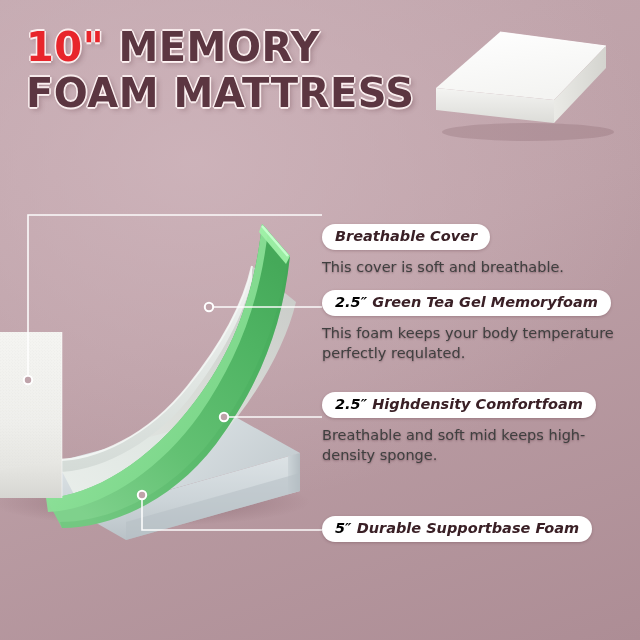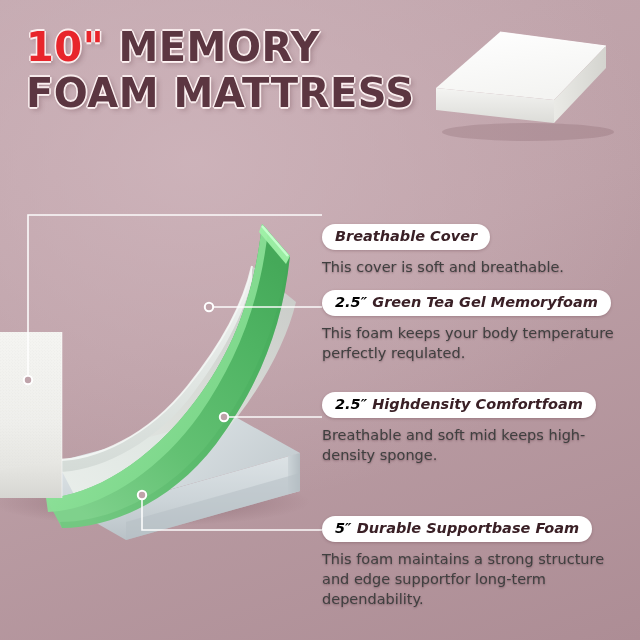--- a/index.html
+++ b/index.html
@@ -335,16 +335,15 @@
     <div class="callout-body">This foam keeps your body temperature perfectly requlated.</div>
   </div>
 
   <div class="callout" id="callout-comfort">
     <div class="callout-pill"><span class="pill-measure">2.5″</span> <span>Highdensity Comfortfoam</span></div>
     <div class="callout-body">Breathable and soft mid keeps high-density sponge.</div>
   </div>
 
   <div class="callout" id="callout-base">
     <div class="callout-pill"><span class="pill-measure">5″</span> <span>Durable Supportbase Foam</span></div>
-    <div class="callout-body">This foam maintains a strong structure and edge supportfor long-term dependability.</div>
   </div>
 
 </div>
 
 </body></html>

